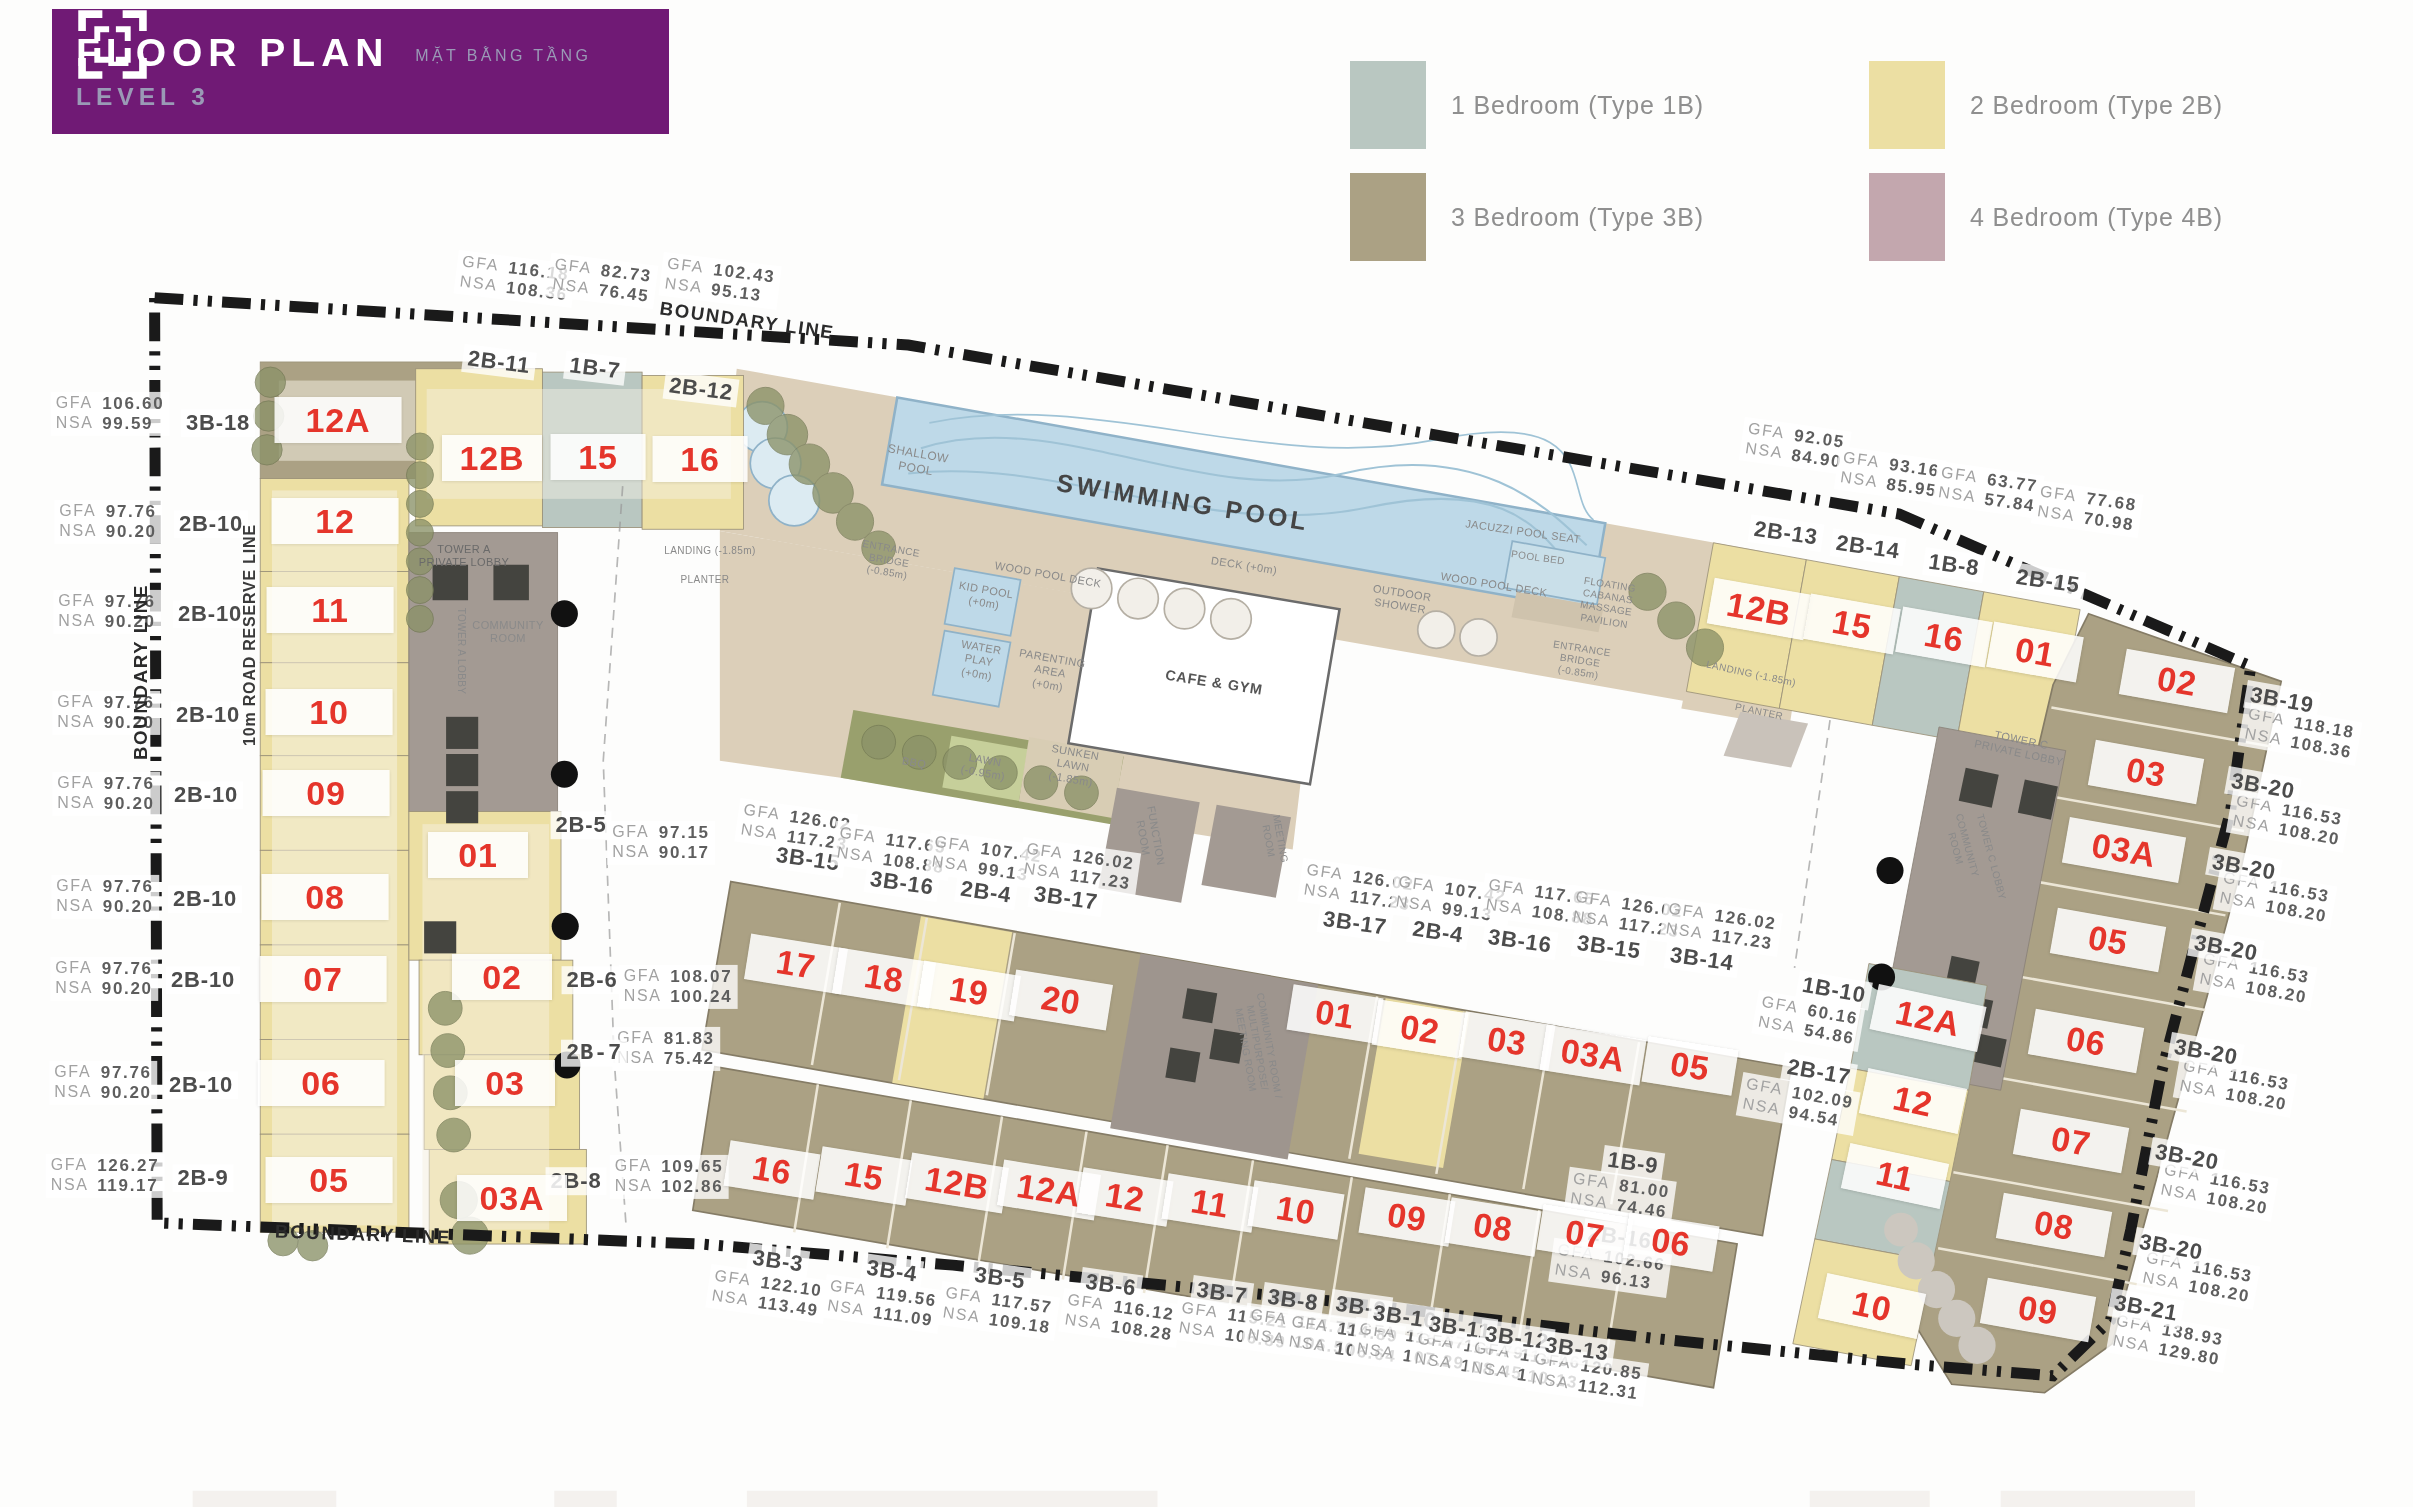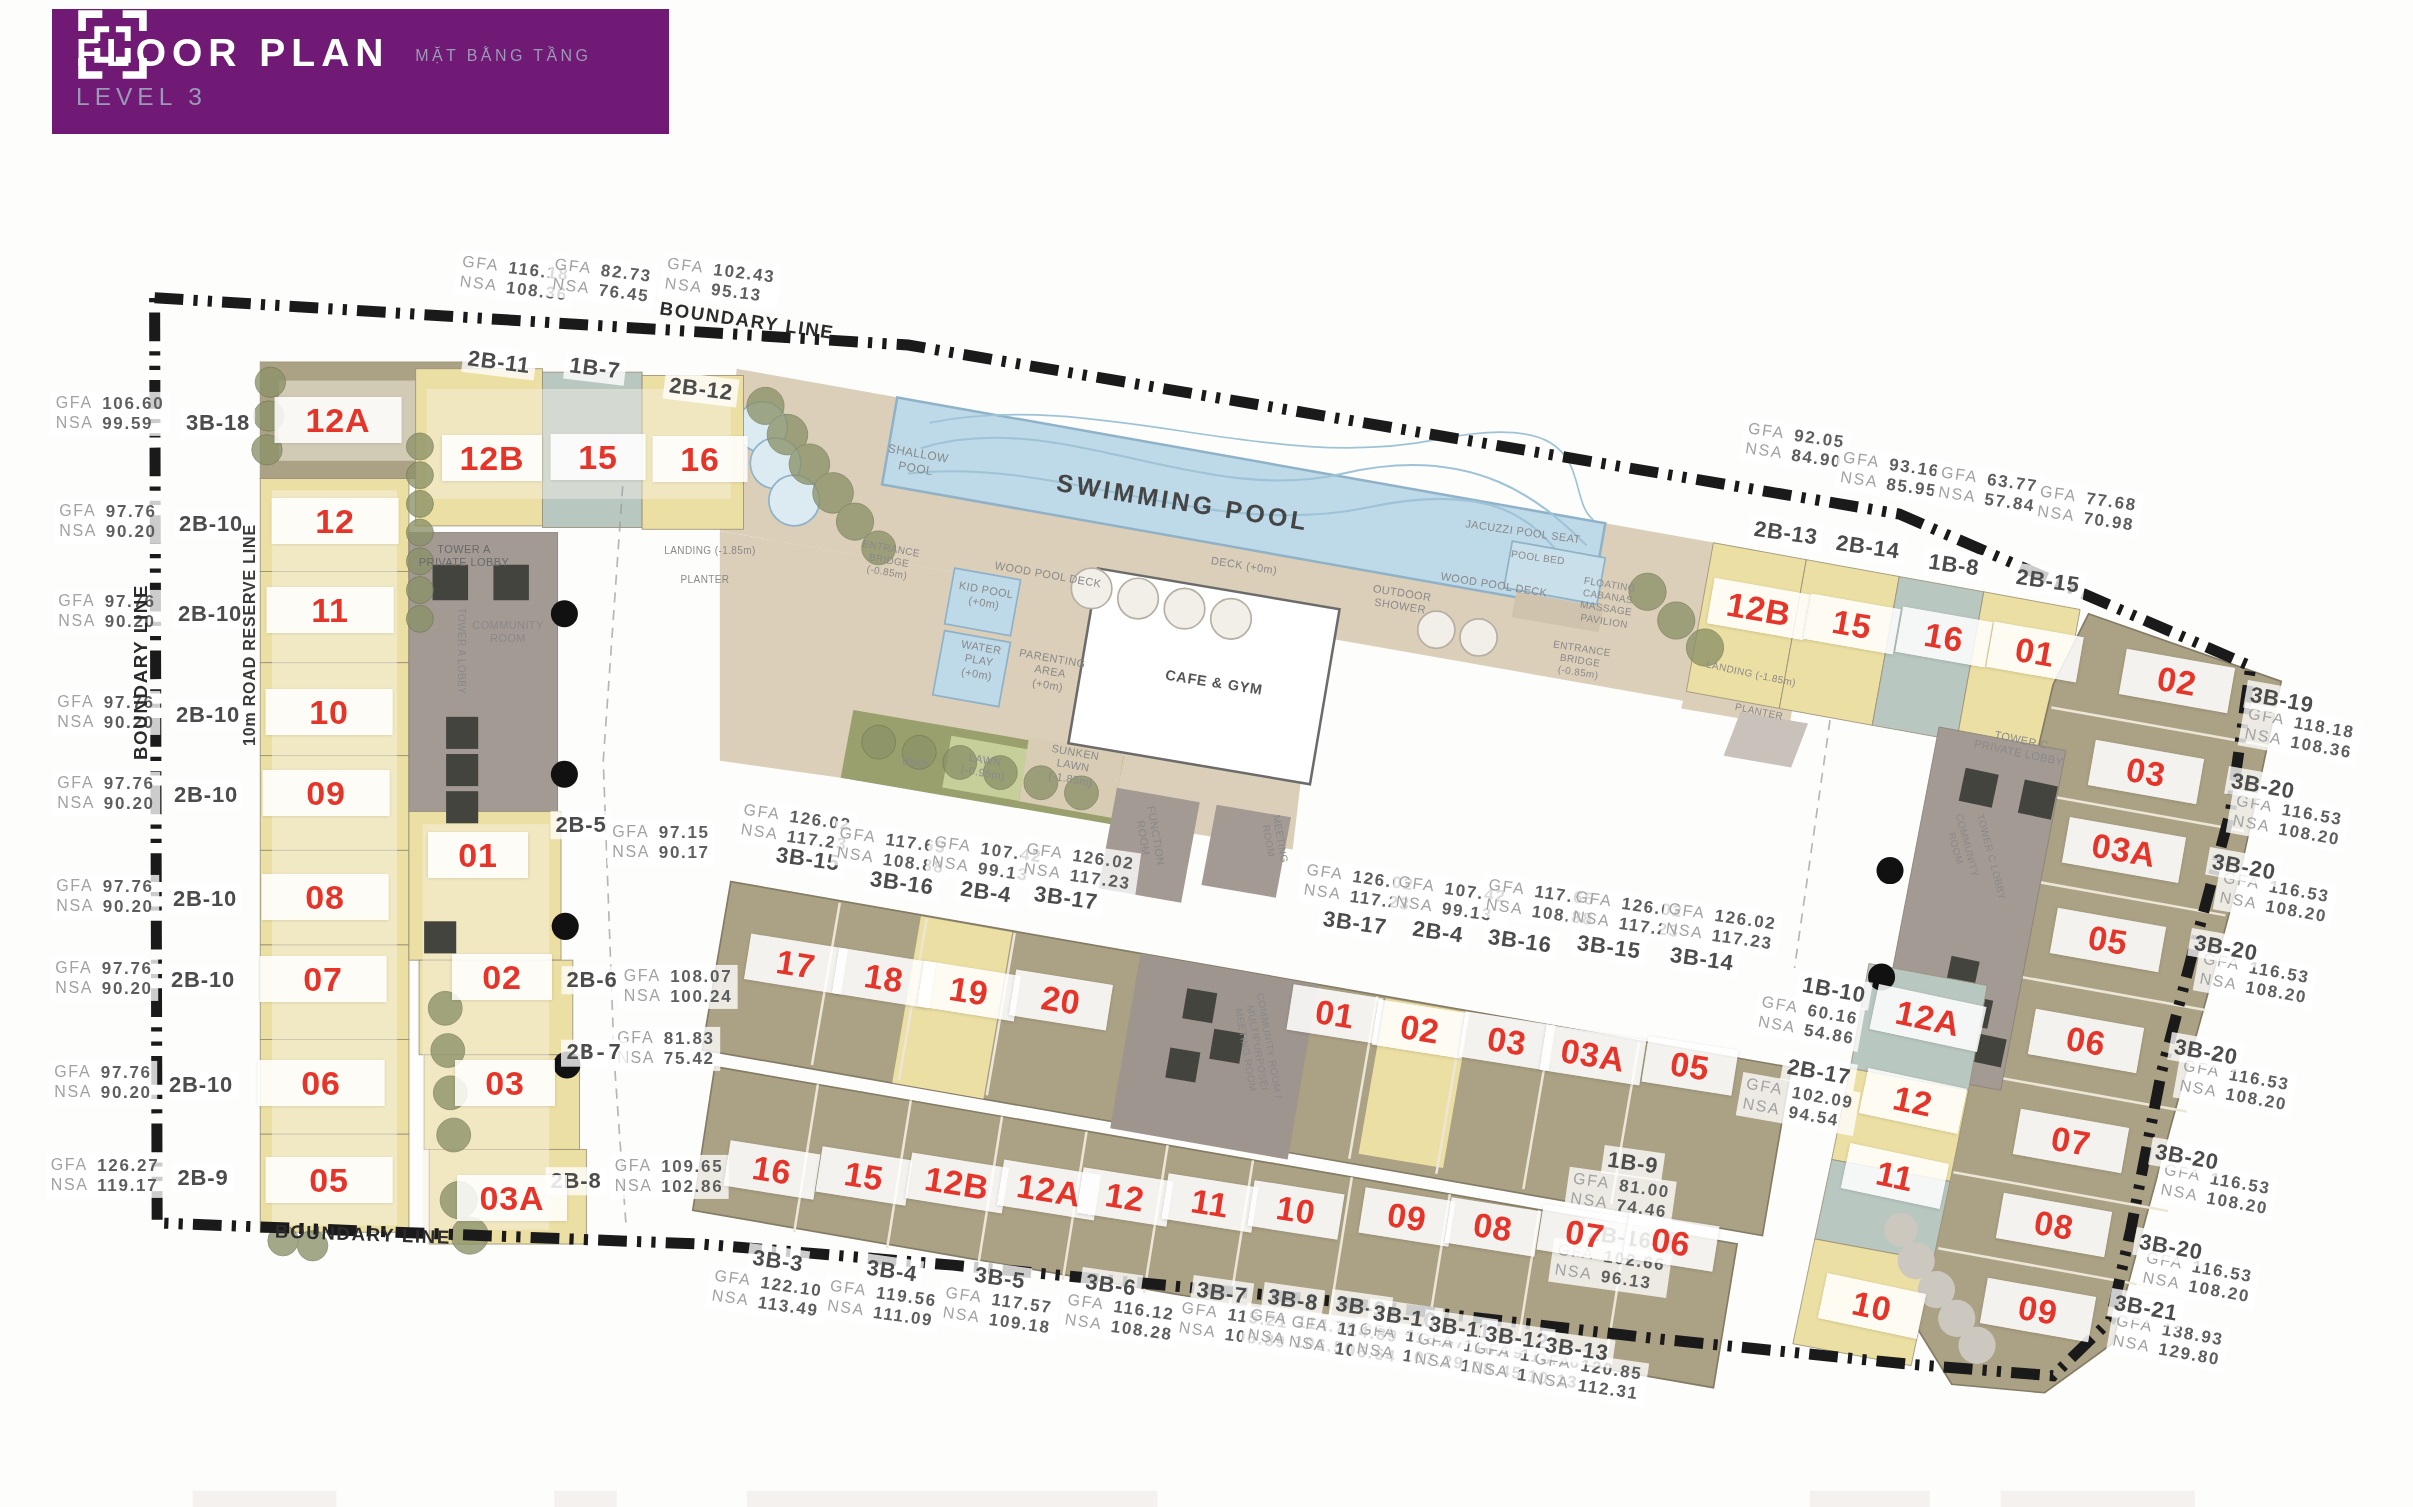--- a/index.html
+++ b/index.html
@@ -5,21 +5,21 @@
   html,body{margin:0;padding:0;background:#ffffff;}
   #stage{position:relative;width:2413px;height:1508px;background:#fdfdfc;overflow:hidden;
          font-family:"Liberation Sans",sans-serif;}
   svg{position:absolute;left:0;top:0;}
   
   #header{position:absolute;left:52px;top:8.5px;width:617px;height:125px;display:flex;align-items:center;}
   #logo{margin-left:25px;flex:0 0 auto;}
   #header .txt{margin-left:24px;}
   #title{font-size:39px;font-weight:bold;color:#ffffff;letter-spacing:6px;white-space:nowrap;display:inline-block;}
   #subtitle{font-size:16px;color:#9a9ab6;letter-spacing:3.4px;margin-left:22px;display:inline-block;vertical-align:5px;}
-  #level{font-size:24.5px;color:#9a9ab6;letter-spacing:5px;margin-top:8px;}
+  #level{font-size:24.5px;color:#9a9ab6;letter-spacing:5px;margin-top:8px;font-weight:bold;}
   
   #legend{position:absolute;left:1350px;top:49px;display:grid;grid-template-columns:519px 478px;grid-auto-rows:112px;}
   .legend-item{display:flex;align-items:center;}
   .legend-swatch{width:76px;height:88px;flex:0 0 auto;}
   .legend-label{margin-left:25px;font-size:25px;color:#8f8f8f;letter-spacing:0.8px;white-space:nowrap;}
   
   #plan-layer{position:absolute;left:0;top:0;width:100%;height:100%;}
   .chip{position:absolute;height:46px;background:rgba(255,255,255,.86);display:flex;align-items:center;
         justify-content:center;box-shadow:0 0.8px 3.4px rgba(0,0,0,.15);}
   .chip span{font-size:34px;font-weight:bold;color:#e5352b;letter-spacing:0.8px;}
@@ -243,20 +243,38 @@
     </svg>
     <div class="txt">
       <div>
         <span id="title">FLOOR PLAN</span>
         <span id="subtitle">MẶT BẰNG TẦNG</span>
       </div>
       <div id="level">LEVEL 3</div>
     </div>
   </div>
 
+  <div id="legend">
+      <div class="legend-item">
+        <div class="legend-swatch" style="background: rgb(185, 199, 193);"></div>
+        <div class="legend-label">1 Bedroom (Type 1B)</div>
+      </div>
+      <div class="legend-item">
+        <div class="legend-swatch" style="background: rgb(236, 223, 163);"></div>
+        <div class="legend-label">2 Bedroom (Type 2B)</div>
+      </div>
+      <div class="legend-item">
+        <div class="legend-swatch" style="background: rgb(171, 161, 132);"></div>
+        <div class="legend-label">3 Bedroom (Type 3B)</div>
+      </div>
+      <div class="legend-item">
+        <div class="legend-swatch" style="background: rgb(195, 167, 174);"></div>
+        <div class="legend-label">4 Bedroom (Type 4B)</div>
+      </div>
+    </div>
 
   <div id="plan-layer">
       <div class="ugfa" style="left: 110px; top: 414px; transform: translate(-50%, -50%) rotate(0deg);">
         <span class="k">GFA</span>
         <span class="v">106.60</span>
         <span class="k">NSA</span>
         <span class="v">99.59</span>
       </div>
       <div class="utype" style="left: 218px; top: 423px; transform: translate(-50%, -50%) rotate(0deg);">3B-18</div>
       <div class="ugfa" style="left: 108px; top: 522px; transform: translate(-50%, -50%) rotate(0deg);">

